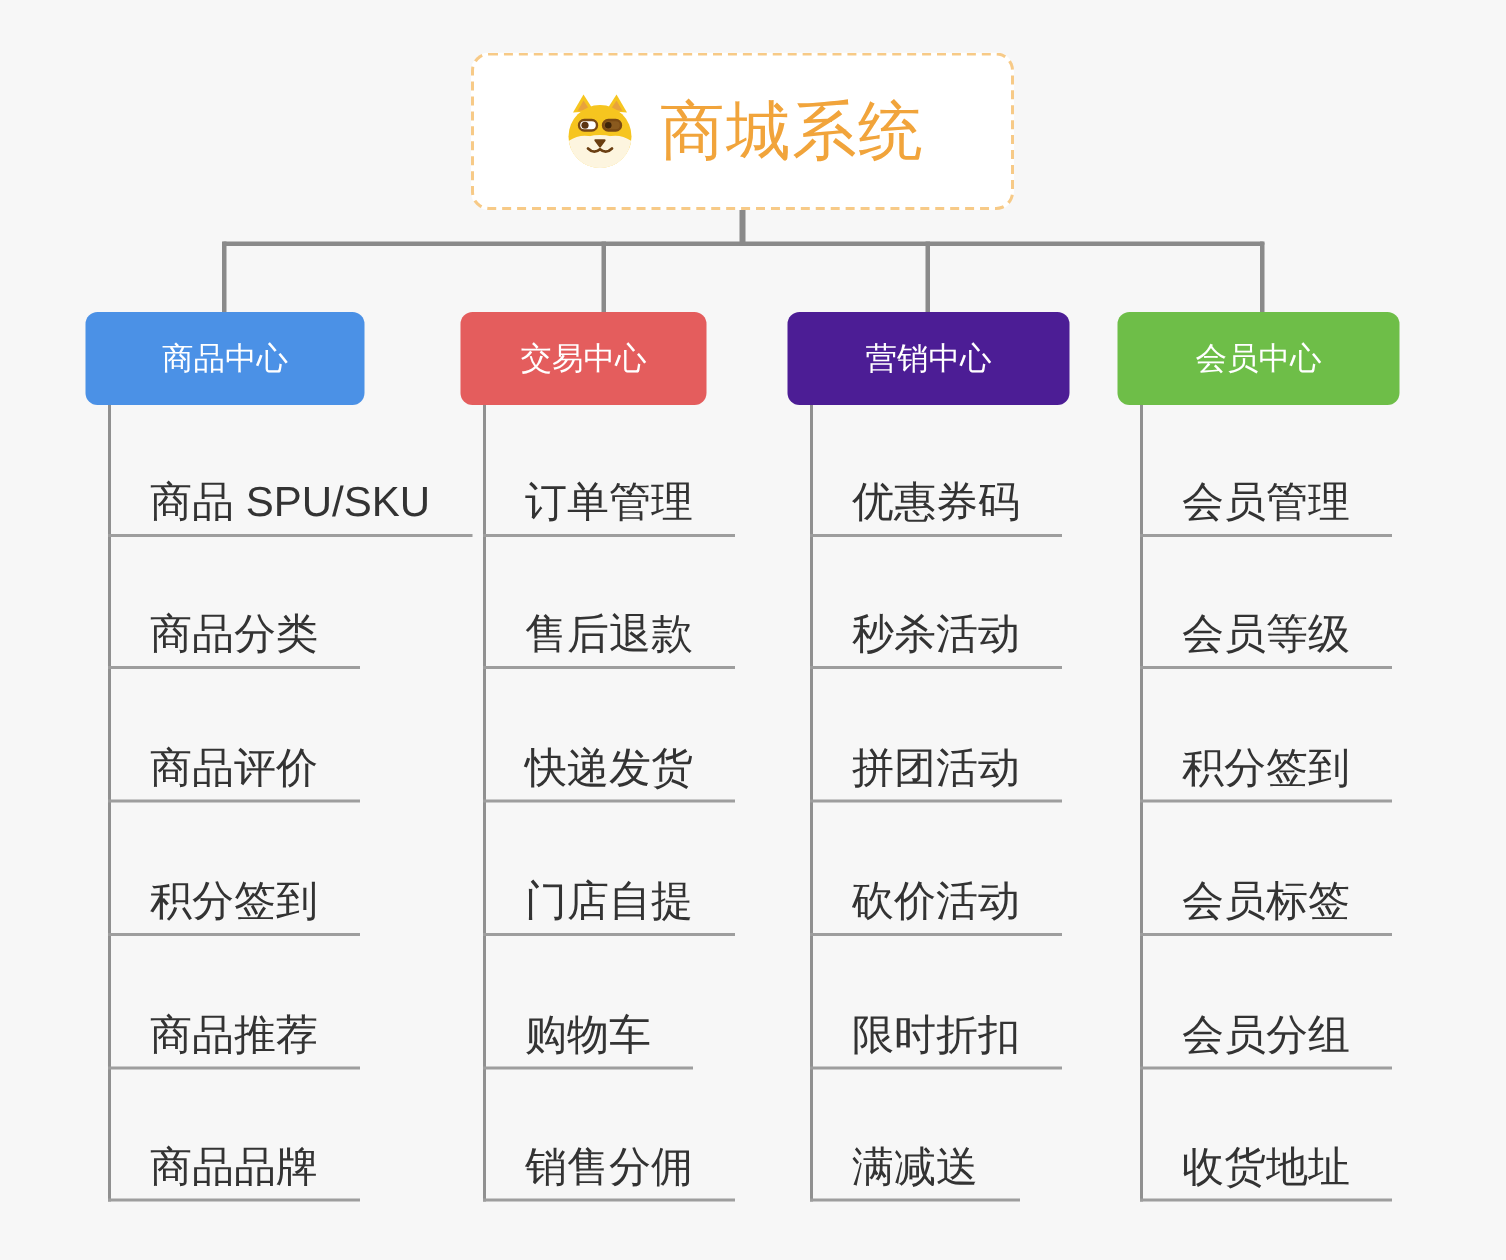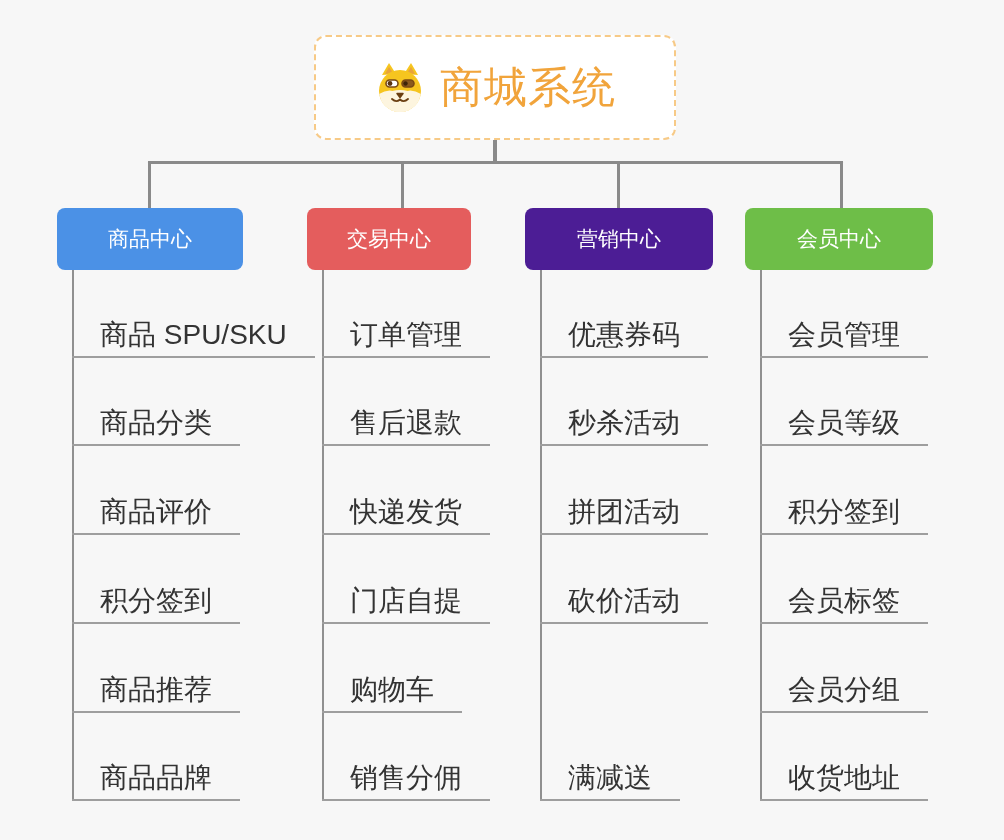--- a/index.html
+++ b/index.html
@@ -118,20 +118,21 @@
   <div class="child c1 r1">售后退款</div>
   <div class="child c1 r2">快递发货</div>
   <div class="child c1 r3">门店自提</div>
   <div class="child c1 r4">购物车</div>
   <div class="child c1 r5">销售分佣</div>
 
   <div class="child c2 r0">优惠券码</div>
   <div class="child c2 r1">秒杀活动</div>
   <div class="child c2 r2">拼团活动</div>
   <div class="child c2 r3">砍价活动</div>
+  <div class="child c2 r4">限时折扣</div>
   <div class="child c2 r5">满减送</div>
 
   <div class="child c3 r0">会员管理</div>
   <div class="child c3 r1">会员等级</div>
   <div class="child c3 r2">积分签到</div>
   <div class="child c3 r3">会员标签</div>
   <div class="child c3 r4">会员分组</div>
   <div class="child c3 r5">收货地址</div>
 
 </div>

